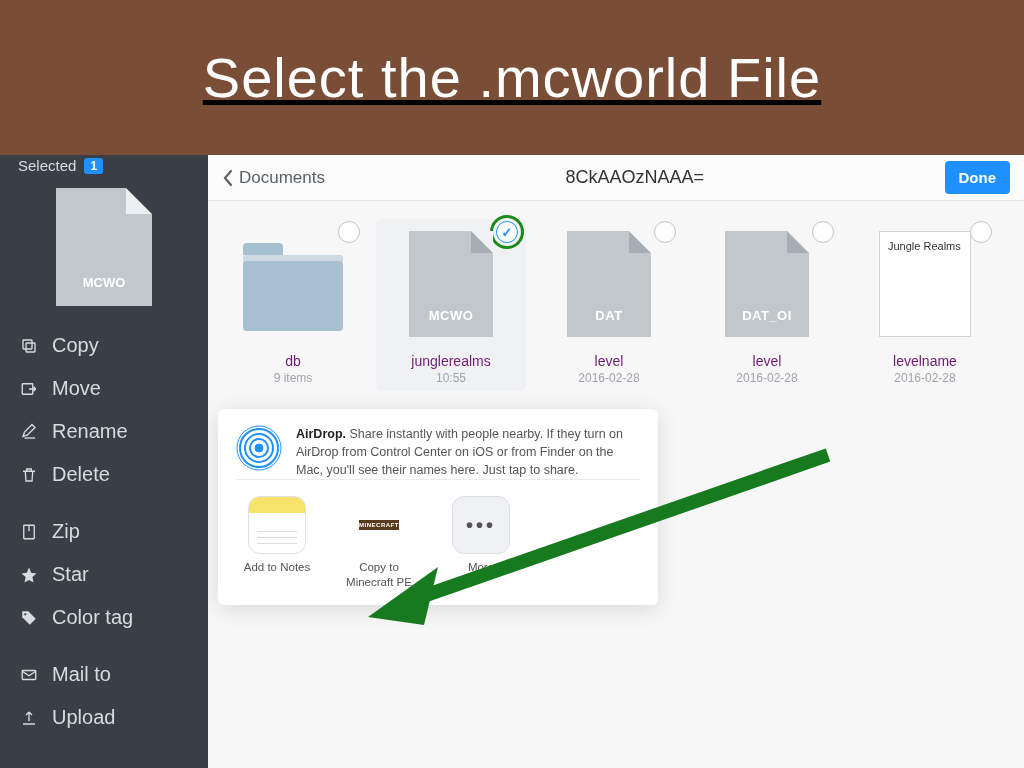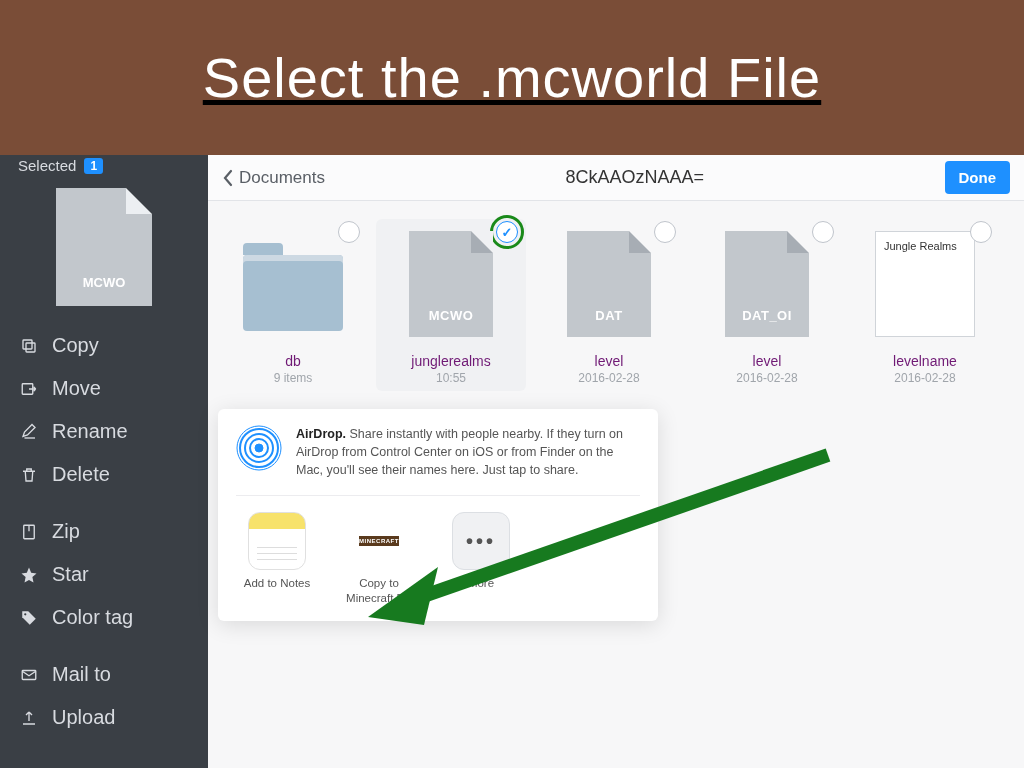--- a/index.html
+++ b/index.html
@@ -27,25 +27,25 @@
 .radio.checked { border-color: #1e90ff; }
 .radio.checked::after { content: "✓"; color: #1e90ff; font-size: 13px; font-weight: bold; }
 .highlight-ring { position: absolute; top: -4px; right: 2px; width: 34px; height: 34px; border: 3px solid #1a8a1a; border-radius: 50%; }
 .thumb { width: 108px; height: 118px; display: flex; align-items: center; justify-content: center; margin-bottom: 10px; }
 .folder-shape { width: 100px; height: 76px; background: #a6bfd1; border-radius: 4px; position: relative; margin-top: 18px; box-shadow: inset 0 6px 0 #cdd9e3; }
 .folder-shape::before { content: ""; position: absolute; top: -12px; left: 0; width: 40px; height: 12px; background: #a6bfd1; border-radius: 4px 4px 0 0; }
 .doc-shape { width: 84px; height: 106px; background: #c2c7cc; position: relative; display: flex; align-items: flex-end; justify-content: center; }
 .doc-shape::before { content: ""; position: absolute; top: 0; right: 0; width: 0; height: 0; border-left: 22px solid #a7adb4; border-top: 22px solid #f7f7f8; }
 .doc-shape.selected-bg::before { border-top-color: #f0f1f3; }
 .doc-label { color: #fff; font-size: 13px; font-weight: 600; padding-bottom: 14px; letter-spacing: 0.5px; }
-.txt-shape { width: 100px; height: 106px; background: #fff; border: 1px solid #d0d4d9; padding: 8px; font-size: 11px; color: #333; overflow: hidden; }
+.txt-shape { width: 92px; height: 106px; background: #fff; border: 1px solid #d0d4d9; padding: 8px; font-size: 11px; color: #333; overflow: hidden; }
 .file-name { font-size: 14px; color: #701a75; margin-bottom: 2px; }
 .file-sub { font-size: 12px; color: #a0a5ab; }
 .share-sheet { position: absolute; left: 10px; top: 254px; width: 440px; background: #fff; border-radius: 6px; box-shadow: 0 4px 22px rgba(0,0,0,0.12); padding: 16px 18px; }
-.airdrop-row { display: flex; gap: 14px; align-items: flex-start; padding-bottom: 16px; border-bottom: 1px solid #ececef; }
+.airdrop-row { display: flex; gap: 14px; align-items: flex-start; border-bottom: 1px solid #ececef; }
 .airdrop-icon { width: 46px; height: 46px; flex-shrink: 0; }
 .airdrop-text { font-size: 12.5px; line-height: 1.45; color: #555; }
 .airdrop-text b { color: #222; }
 .apps-row { display: flex; gap: 20px; padding-top: 16px; }
 .app-item { width: 82px; display: flex; flex-direction: column; align-items: center; gap: 6px; cursor: pointer; }
 .app-icon { width: 58px; height: 58px; border-radius: 12px; display: flex; align-items: center; justify-content: center; overflow: hidden; }
 .notes-icon { background: linear-gradient(#f7e26b 0%, #f7e26b 28%, #fff 28%, #fff 100%); border: 1px solid #e0e0e0; position: relative; }
 .notes-icon::after { content:""; position:absolute; left:8px; right:8px; top:34px; height:1px; background:#ddd; box-shadow: 0 6px 0 #ddd, 0 12px 0 #ddd; }
 .mc-icon { display:flex; flex-direction:column; }
 .mc-top { flex:1; background: linear-gradient(#4a7a2a,#6fa23b); }

